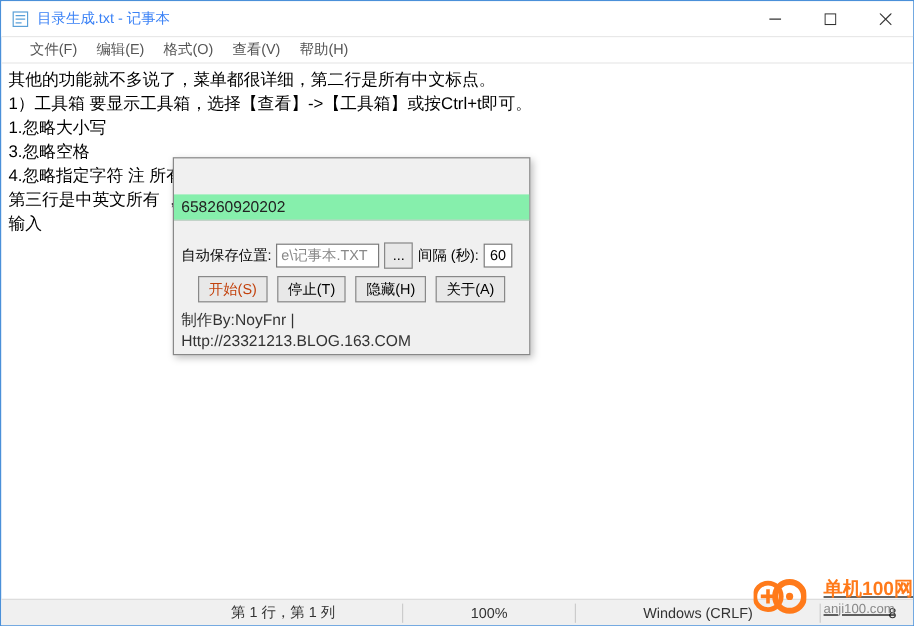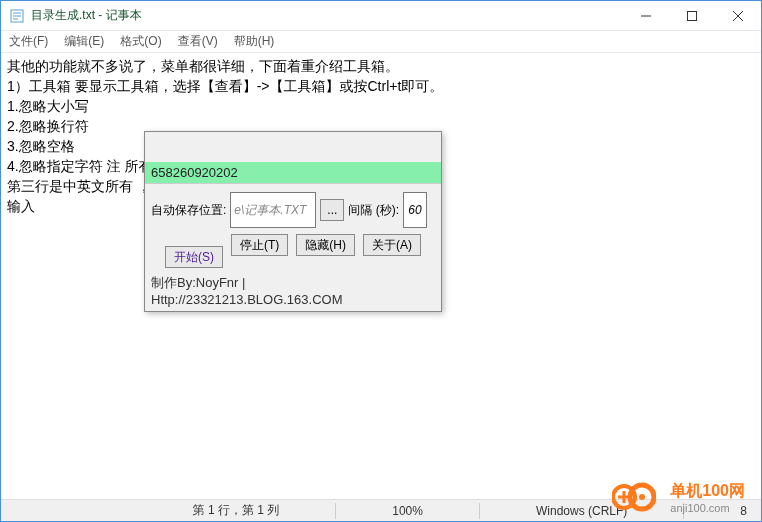--- a/index.html
+++ b/index.html
@@ -12,21 +12,21 @@
       position: relative;
       overflow: hidden;
       border: 1px solid #4a90d9;
     }
     .titlebar {
       height: 30px;
       background: #fff;
       display: flex;
       align-items: center;
       padding-left: 8px;
-      color: #14532d;
+      color: #3b82f6;
       font-size: 12px;
       border-bottom: 1px solid #e8e8e8;
     }
     .title-icon {
       width: 16px;
       height: 16px;
       margin-right: 6px;
       display: flex;
       align-items: center;
       justify-content: center;
@@ -41,21 +41,21 @@
       display: flex;
       align-items: center;
       justify-content: center;
       color: #666;
       font-size: 10px;
     }
     .menubar {
       height: 22px;
       display: flex;
       align-items: center;
-      padding: 0 0;
+      padding: 0 16px;
       border-bottom: 1px solid #e8e8e8;
       color: #555;
       font-size: 12px;
     }
     .menu-item {
       padding: 2px 8px;
       cursor: default;
     }
     .content {
       padding: 3px 6px;
@@ -99,70 +99,70 @@
       display: flex;
       align-items: center;
       padding: 0 6px;
       font-size: 13px;
       color: #222;
       background: #86efac;
       border-bottom: 1px solid #ccc;
       margin-top: 30px;
     }
     .dlg-body {
-      padding: 8px 6px 4px 6px;
+      padding: 18px 6px 4px 6px;
     }
     .dlg-row {
       display: flex;
       align-items: center;
       gap: 4px;
       margin-bottom: 6px;
       font-size: 12px;
     }
     .dlg-input {
-      height: 36px;
+      height: 20px;
       border: 1px solid #7a7a7a;
       background: #fff;
       padding: 0 3px;
       font-size: 12px;
       color: #888;
-      font-style: italic;
     }
     .dlg-input.path { width: 86px; }
     .dlg-input.interval { width: 24px; text-align: center; color: #000; }
     .dlg-btn {
       height: 22px;
       padding: 0 8px;
       border: 1px solid #888;
       background: #e8e8e8;
       font-size: 12px;
       cursor: default;
       font-family: inherit;
     }
-    .dlg-btn.disabled { color: #4c1d95; margin-top: 12px; }
+    .dlg-btn.disabled { color: #c2410c; }
     .dlg-btn.small { padding: 0 6px; }
     .dlg-buttons {
       display: flex;
       gap: 8px;
       justify-content: center;
       margin-bottom: 4px;
     }
     .dlg-footer {
       font-size: 13px;
       color: #333;
       padding-top: 2px;
     }
     
     .watermark {
       position: absolute;
-      right: 16px;
+      right: 0;
       bottom: 2px;
       display: flex;
       align-items: center;
       gap: 14px;
+      text-decoration: underline;
     }
     .wm-text {
       color: #ff7a1a;
       font-size: 16px;
       font-weight: bold;
     }
     .wm-sub {
       color: #888;
       font-size: 11px;
     }
@@ -207,24 +207,23 @@
 
 <div class="menubar">
   <span class="menu-item">文件(F)</span>
   <span class="menu-item">编辑(E)</span>
   <span class="menu-item">格式(O)</span>
   <span class="menu-item">查看(V)</span>
   <span class="menu-item">帮助(H)</span>
 </div>
 
 <div class="content">
-  <div>其他的功能就不多说了，菜单都很详细，下面着重介绍工具箱。</div>
+  <div>其他的功能就不多说了，菜单都很详细，第二行是所有中文标点。</div>
   <div>1）工具箱 要显示工具箱，选择【查看】-&gt;【工具箱】或按Ctrl+t即可。</div>
   <div>1.忽略大小写</div>
-  <div>2.忽略换行符</div>
   <div>3.忽略空格</div>
   <div>4.忽略指定字符 注                                                                          所有英文标点，第二行是所有中文标点</div>
   <div>第三行是中英文所有                                                            ，比如要忽略“a”和“b”则在组合框内</div>
   <div>输入</div>
 </div>
 
 <div class="dialog">
   <div class="dlg-title">658260920202</div>
   <div class="dlg-body">
     <div class="dlg-row">

